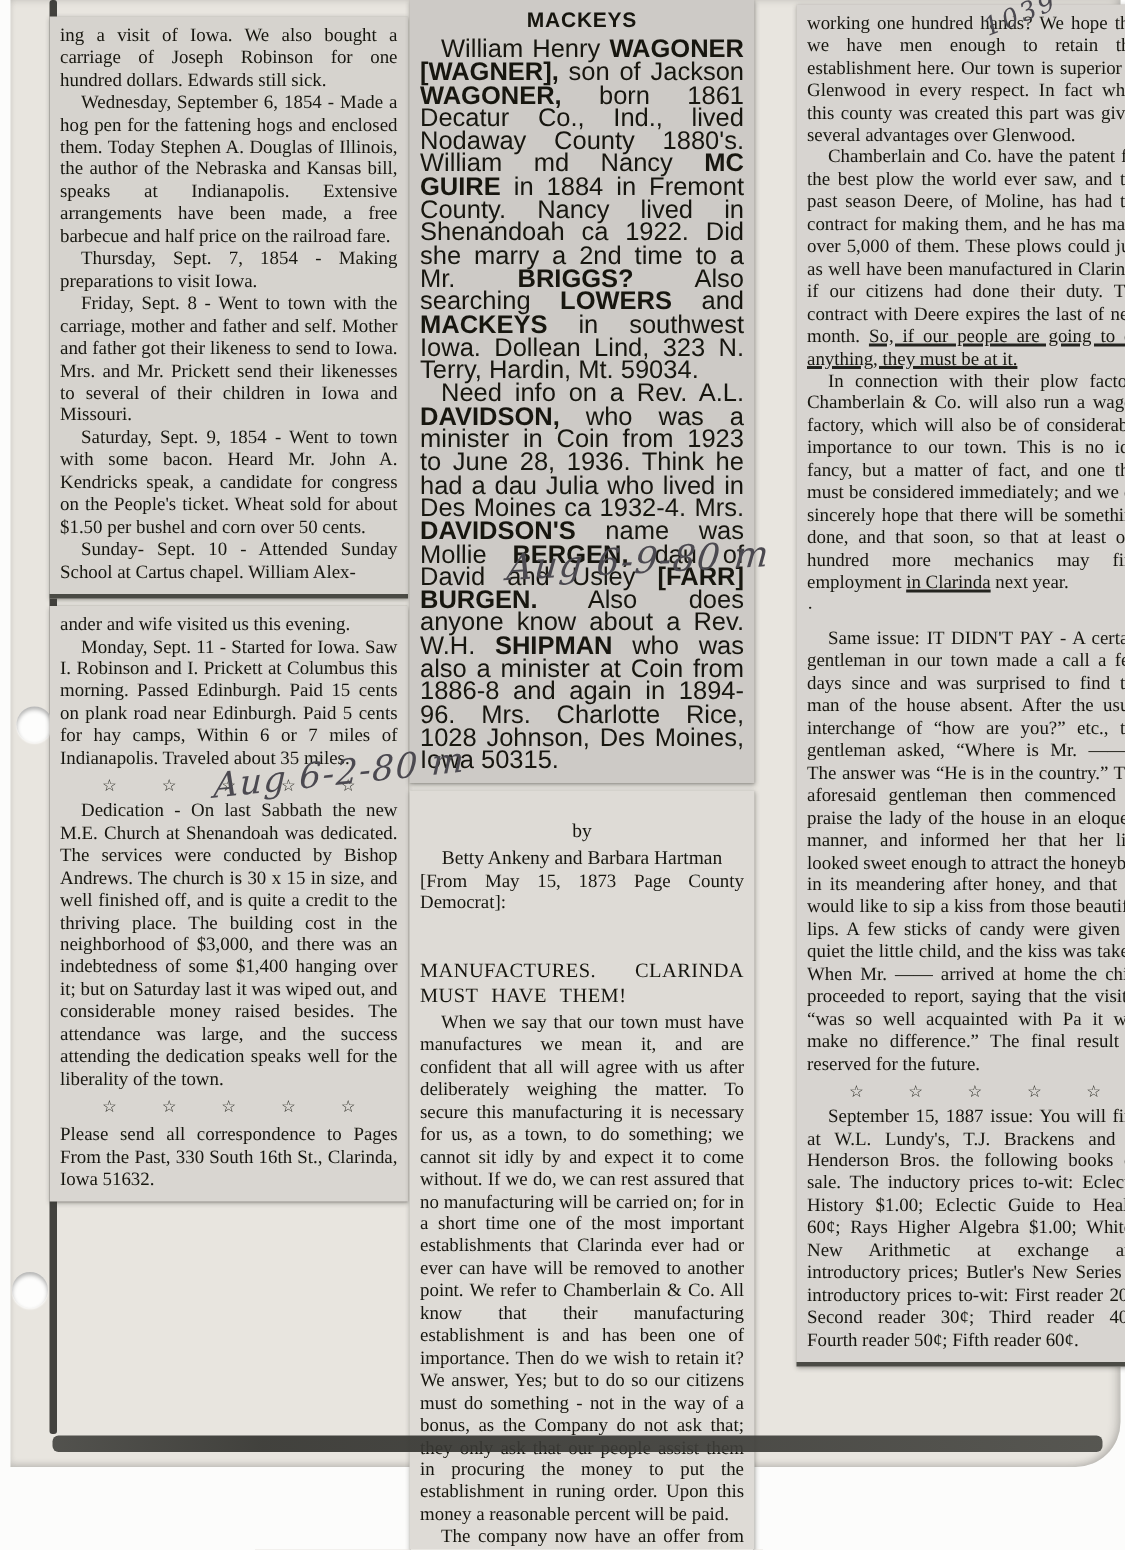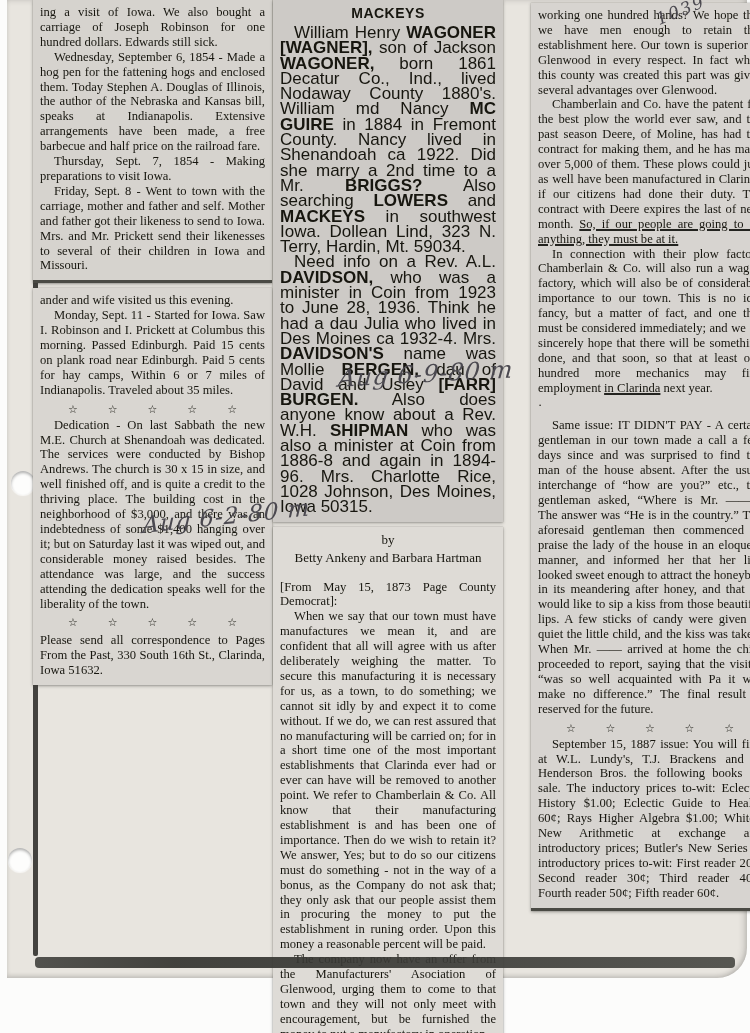--- a/index.html
+++ b/index.html
@@ -25,21 +25,21 @@
   }
   .hole{
     position:absolute;width:24px;height:24px;border-radius:50%;
     background:#fdfdfc;
     box-shadow: inset 0 2px 3px rgba(0,0,0,.30), 0 1px 1px rgba(255,255,255,.7);
   }
   #hole-top{left:4px;top:471px;}
   #hole-bottom{left:1px;top:848px;}
 
   .col{position:absolute;top:0;}
-  #col1{left:26px;width:239px;padding-top:0;}
+  #col1{left:26px;width:239px;padding-top:11px;}
   #col2{left:266px;width:230px;}
   #col3{left:524px;width:238px;top:3px;font-family:Liberation Serif, serif;}
 
   .clipping{
     position:relative;
     padding:5px 7px 7px 7px;
     margin-bottom:5px;
     box-shadow:0 1px 3px rgba(60,60,55,.45), 0 0 1px rgba(60,60,55,.4);
     color:#17160f;
   }
@@ -91,20 +91,22 @@
   <div class="spine-line"></div>
   <div class="hole" id="hole-top"></div>
   <div class="hole" id="hole-bottom"></div>
 
   <div class="col" id="col1">
       <div class="clipping news-a edge-dark serif-body">
         <p class="noindent"><span>ing a visit of Iowa. We also bought a carriage of Joseph Robinson for one hundred dollars. Edwards still sick.</span></p>
         <p><span>Wednesday, September 6, 1854 - Made a hog pen for the fattening hogs and enclosed them. Today Stephen A. Douglas of Illinois, the author of the Nebraska and Kansas bill, speaks at Indianapolis. Extensive arrangements have been made, a free barbecue and half price on the railroad fare.</span></p>
         <p><span>Thursday, Sept. 7, 1854 - Making preparations to visit Iowa.</span></p>
         <p><span>Friday, Sept. 8 - Went to town with the carriage, mother and father and self. Mother and father got their likeness to send to Iowa. Mrs. and Mr. Prickett send their likenesses to several of their children in Iowa and Missouri.</span></p>
+        <p><span>Saturday, Sept. 9, 1854 - Went to town with some bacon. Heard Mr. John A. Kendricks speak, a candidate for congress on the People's ticket. Wheat sold for about $1.50 per bushel and corn over 50 cents.</span></p>
+        <p><span>Sunday- Sept. 10 - Attended Sunday School at Cartus chapel. William Alex-</span></p>
       </div>
       <div class="clipping news-b serif-body">
         <p class="noindent"><span>ander and wife visited us this evening.</span></p>
         <p><span>Monday, Sept. 11 - Started for Iowa. Saw I. Robinson and I. Prickett at Columbus this morning. Passed Edinburgh. Paid 15 cents on plank road near Edinburgh. Paid 5 cents for hay camps, Within 6 or 7 miles of Indianapolis. Traveled about 35 miles.</span></p>
         <div class="stars">
           <span>☆</span>
           <span>☆</span>
           <span>☆</span>
           <span>☆</span>
           <span>☆</span>
@@ -120,23 +122,24 @@
         <p class="noindent" style="margin-top: 2px;"><span>Please send all correspondence to Pages From the Past, 330 South 16th St., Clarinda, Iowa 51632.</span></p>
       </div>
     </div>
   <div class="col" id="col2">
       <div class="clipping news-c sans-body">
         <h3 class="news-title"><span>MACKEYS</span></h3>
         <p><span>William Henry </span><span style="font-weight: bold;">WAGONER [WAGNER],</span><span> son of Jackson </span><span style="font-weight: bold;">WAGONER,</span><span> born 1861 Decatur Co., Ind., lived Nodaway County 1880's. William md Nancy </span><span style="font-weight: bold;">MC GUIRE</span><span> in 1884 in Fremont County. Nancy lived in Shenandoah ca 1922. Did she marry a 2nd time to a Mr. </span><span style="font-weight: bold;">BRIGGS?</span><span> Also searching </span><span style="font-weight: bold;">LOWERS</span><span> and </span><span style="font-weight: bold;">MACKEYS</span><span> in southwest Iowa. Dollean Lind, 323 N. Terry, Hardin, Mt. 59034.</span></p>
         <p><span>Need info on a Rev. A.L. </span><span style="font-weight: bold;">DAVIDSON,</span><span> who was a minister in Coin from 1923 to June 28, 1936. Think he had a dau Julia who lived in Des Moines ca 1932-4. Mrs. </span><span style="font-weight: bold;">DAVIDSON'S</span><span> name was Mollie </span><span style="font-weight: bold;">BERGEN,</span><span> dau of David and Usley </span><span style="font-weight: bold;">[FARR] BURGEN.</span><span> Also does anyone know about a Rev. W.H. </span><span style="font-weight: bold;">SHIPMAN</span><span> who was also a minister at Coin from 1886-8 and again in 1894-96. Mrs. Charlotte Rice, 1028 Johnson, Des Moines, Iowa 50315.</span></p>
       </div>
       <div class="clipping news-d edge-dark serif-body">
-        <p class="byline" style="margin-top: 0;"><span>by</span></p>
+        <p class="byline" style="margin-top: 14px;"><span>by</span></p>
         <p class="byline"><span>Betty Ankeny and Barbara Hartman</span></p>
-        <p class="noindent" style="margin-top: 14px;"><span>[From May 15, 1873 Page County Democrat]:</span></p>
+        <p class="noindent" style=""><span>[From May 15, 1873 Page County Democrat]:</span></p>
+        <h4 class="article-head"><span>MANUFACTURES. CLARINDA MUST HAVE THEM!</span></h4>
         <p><span>When we say that our town must have manufactures we mean it, and are confident that all will agree with us after deliberately weighing the matter. To secure this manufacturing it is necessary for us, as a town, to do something; we cannot sit idly by and expect it to come without. If we do, we can rest assured that no manufacturing will be carried on; for in a short time one of the most important establishments that Clarinda ever had or ever can have will be removed to another point. We refer to Chamberlain &amp; Co. All know that their manufacturing establishment is and has been one of importance. Then do we wish to retain it? We answer, Yes; but to do so our citizens must do something - not in the way of a bonus, as the Company do not ask that; they only ask that our people assist them in procuring the money to put the establishment in runing order. Upon this money a reasonable percent will be paid.</span></p>
         <p><span>The company now have an offer from the Manufacturers' Asociation of Glenwood, urging them to come to that town and they will not only meet with encouragement, but be furnished the money to put a manufactory in operation.</span></p>
         <p><span>Now, will our citizens sit idly by and </span><span class="u">permit a one-horse town like Glenwood to induce</span><span> one of our most important branches of business to go there, or will they go to work like men and have this business enlarged to a capacity for</span></p>
       </div>
     </div>
   <div class="col" id="col3">
       <div class="clipping news-e edge-dark serif-body">
         <p class="noindent"><span>working one hundred hands? We hope that we have men enough to retain this establishment here. Our town is superior to Glenwood in every respect. In fact when this county was created this part was given several advantages over Glenwood.</span></p>
         <p><span>Chamberlain and Co. have the patent for the best plow the world ever saw, and the past season Deere, of Moline, has had the contract for making them, and he has made over 5,000 of them. These plows could just as well have been manufactured in Clarinda if our citizens had done their duty. The contract with Deere expires the last of next month. </span><span class="u">So, if our people are going to do anything, they must be at it.</span></p>
         <p><span>In connection with their plow factory Chamberlain &amp; Co. will also run a wagon factory, which will also be of considerably importance to our town. This is no idle fancy, but a matter of fact, and one that must be considered immediately; and we do sincerely hope that there will be something done, and that soon, so that at least one hundred more mechanics may find employment </span><span class="u">in Clarinda</span><span> next year.</span></p>

